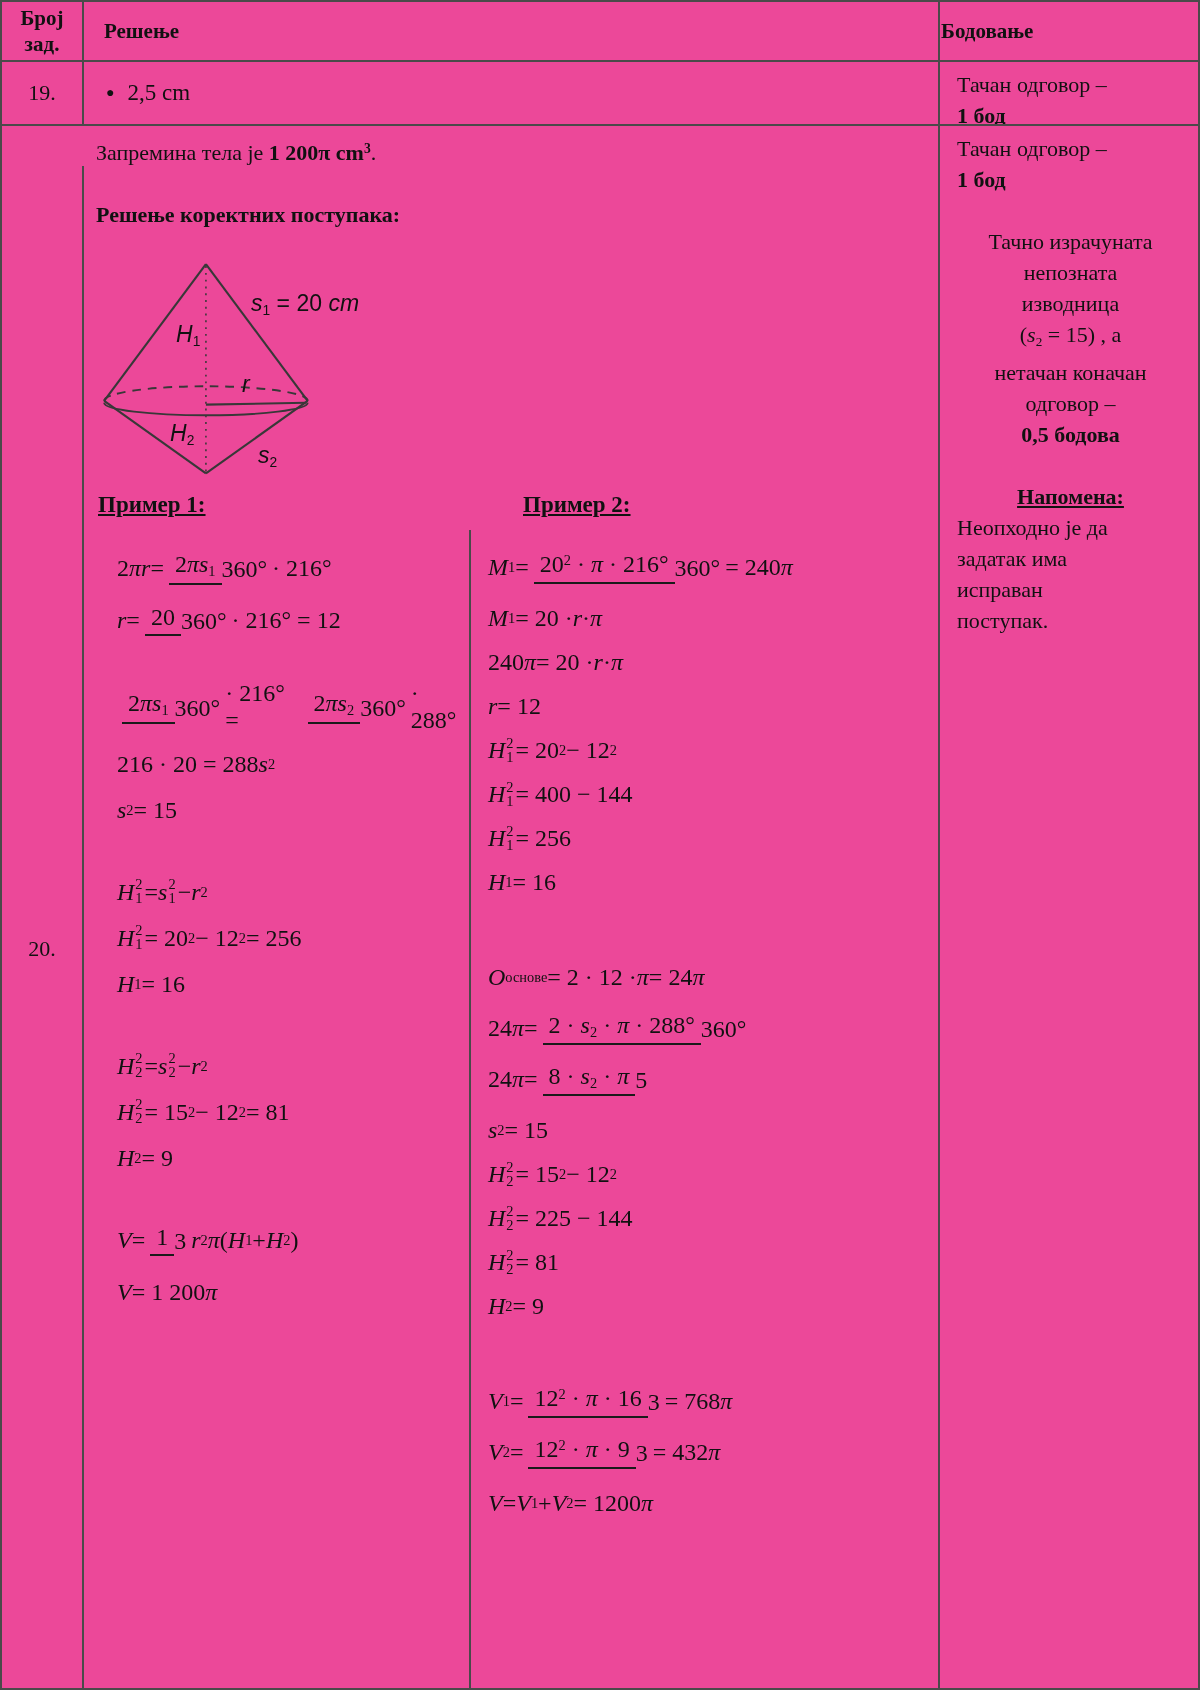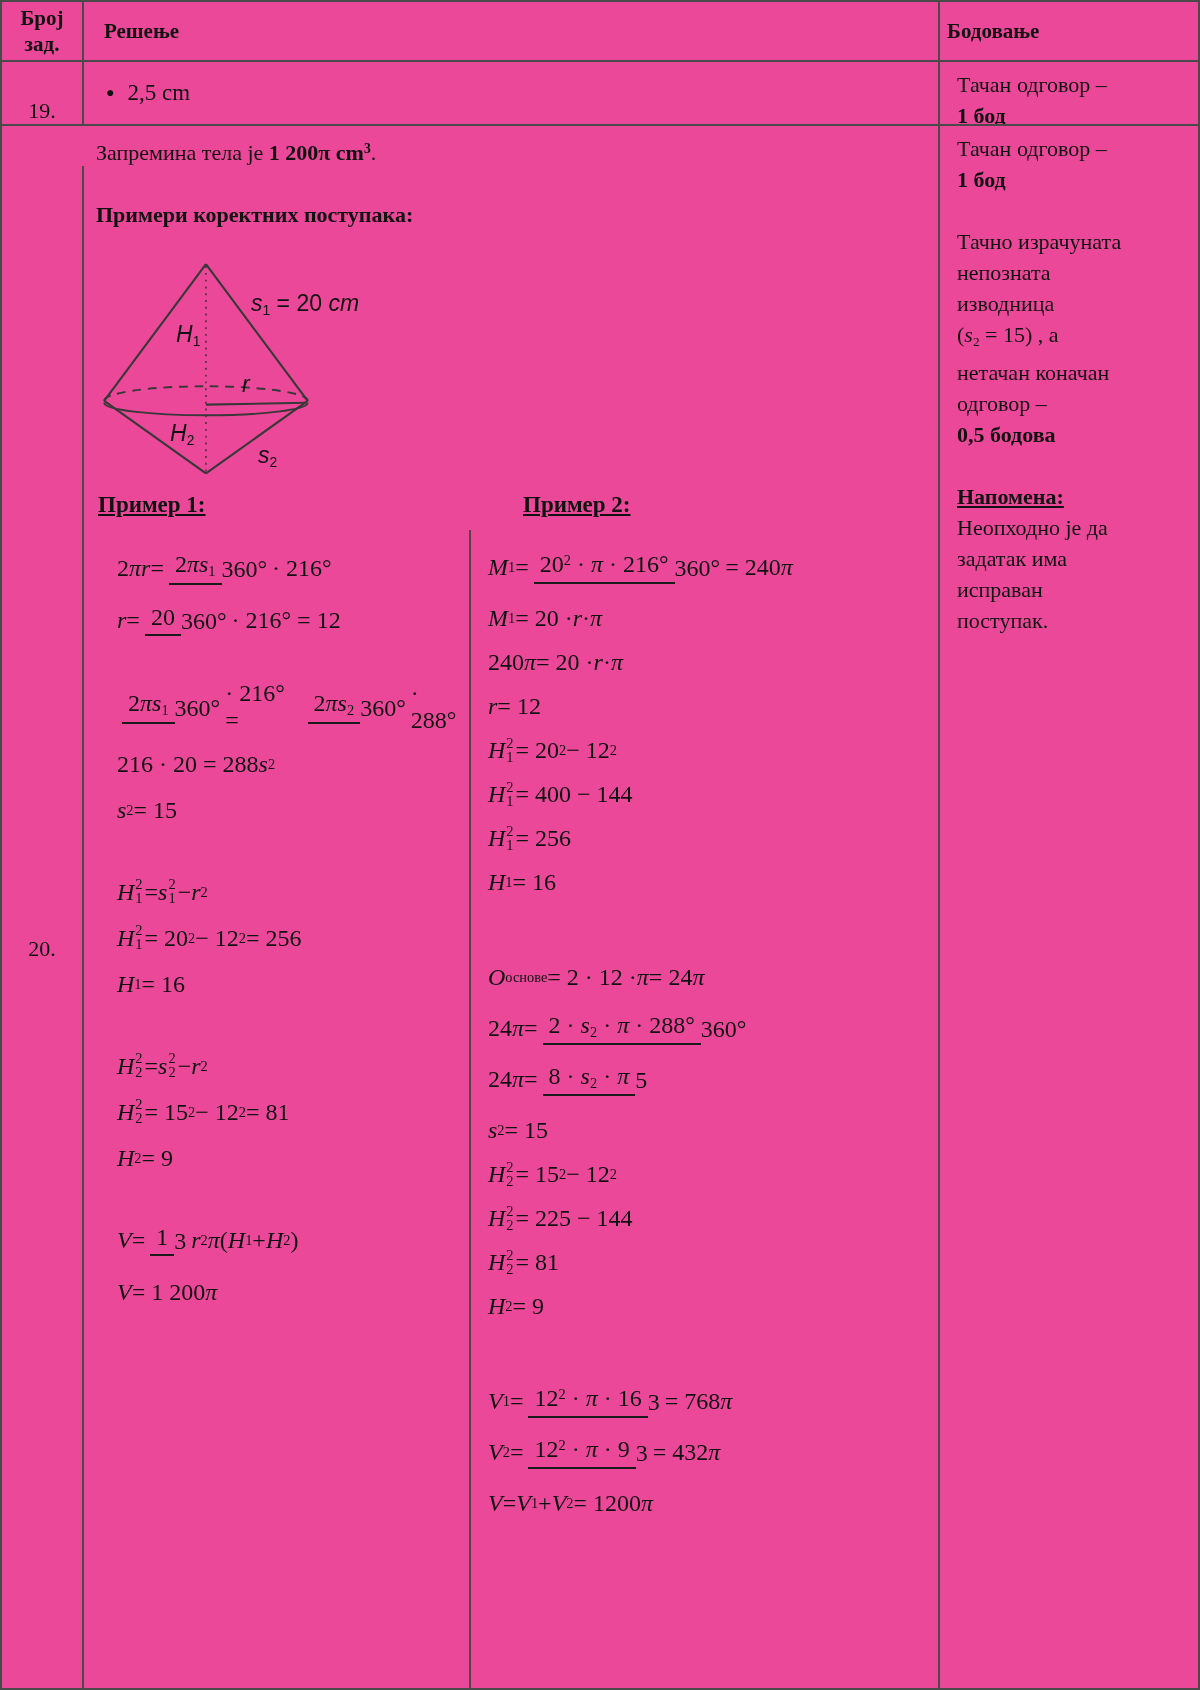--- a/index.html
+++ b/index.html
@@ -8,29 +8,29 @@
   .doc{position:absolute;left:0;top:0;width:1196px;height:1686px;
        border:2px solid #4a4a4a;display:grid;
        grid-template-columns:82px 856px 1fr;
        grid-template-rows:60px 64px 1fr;background:#ec4899;}
   .cell{overflow:hidden;box-sizing:border-box;}
   .br{border-right:2px solid #4a4a4a;}
   .bb{border-bottom:2px solid #4a4a4a;}
   .hdr{font-weight:bold;font-size:21px;}
   .hdr-c1{display:flex;align-items:center;justify-content:center;text-align:center;line-height:26px;}
   .hdr-c2,.hdr-c3{display:flex;align-items:center;padding-left:20px;}
-  .hdr-c3{padding-left:7px;}
+  .hdr-c3{padding-left:1px;}
   .num-cell{font-size:22px;text-align:center;}
-  .num19{display:flex;align-items:flex-end;justify-content:center;}
+  .num19{display:flex;align-items:center;justify-content:center;}
   .num20{padding-top:770px;margin-top:40px;}
   .r19-sol{display:flex;align-items:center;padding-left:22px;font-size:23px;gap:13px;}
   .bullet{font-size:14px;line-height:1;}
   .scoring{padding:7px 14px 0 17px;font-size:22px;line-height:31px;}
   .scoring p{margin:0;}
-  .scoring .gap-top{margin-top:31px;}
+  .scoring .gap-top{margin-top:31px;text-align:center;}
   .ul{text-decoration:underline;}
   
   .sol20{display:flex;flex-direction:column;position:relative;}
   .intro{margin:14px 0 0 12px;font-size:22px;}
   .intro sup,.scoring sup{font-size:0.62em;vertical-align:0.5em;}
   .subtitle{margin:36px 0 0 12px;font-size:22px;font-weight:bold;}
   .diagram{position:relative;margin:10px 0 0 2px;width:360px;height:250px;
            font-family:"Liberation Sans","DejaVu Sans",sans-serif;font-size:23px;}
   .dlabel{position:absolute;white-space:nowrap;}
   .titles{position:relative;height:42px;font-size:23px;font-weight:bold;}
@@ -82,21 +82,21 @@
   <div class="cell bb scoring">
     <p>Тачан одговор –<br><b>1 бод</b></p>
   </div>
 
   <div class="cell br num-cell num20">
     <span>20.</span>
   </div>
 
   <div class="cell br sol20">
     <div class="intro">Запремина тела је <b>1 200π cm</b><b><sup>3</sup></b>.</div>
-    <div class="subtitle">Примери коректних поступака:</div>
+    <div class="subtitle">Решење коректних поступака:</div>
 
     <div class="diagram">
       <svg width="360" height="250" viewBox="0 0 360 258">
         <line x1="118" y1="27" x2="13" y2="168" stroke-width="2.2"></line>
         <line x1="118" y1="27" x2="223" y2="168" stroke-width="2.2"></line>
         <line x1="118" y1="243" x2="13" y2="168" stroke-width="2.2"></line>
         <line x1="118" y1="243" x2="223" y2="168" stroke-width="2.2"></line>
         <path d="M 13 168 A 105 15 0 0 1 223 168" stroke-width="2" stroke-dasharray="9 7"></path>
         <path d="M 13 170 A 105 13 0 0 0 223 170" stroke-width="2"></path>
         <line x1="118" y1="172" x2="221" y2="170" stroke-width="2.2"></line>

